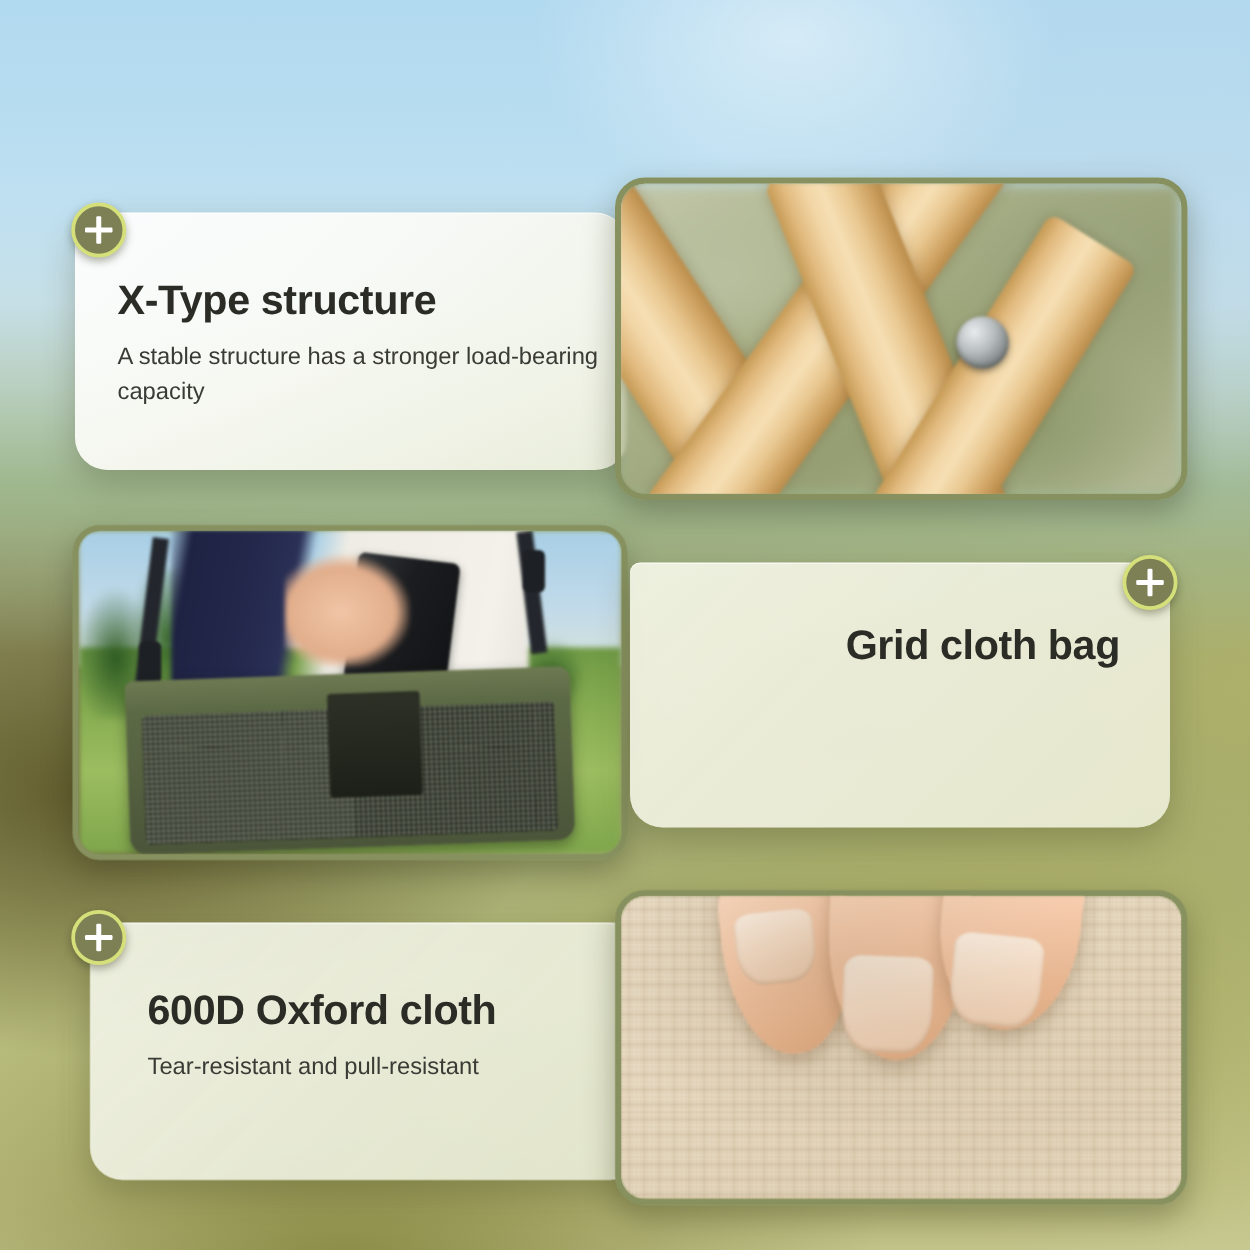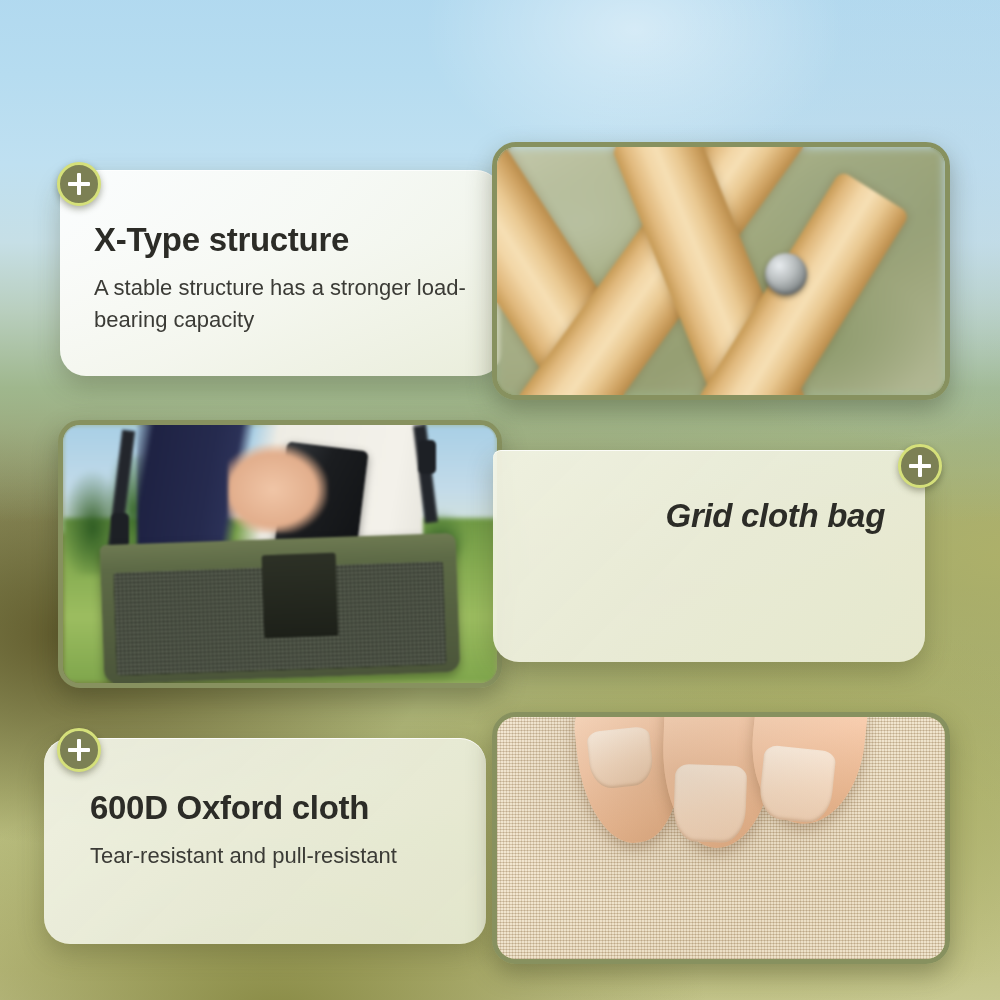--- a/index.html
+++ b/index.html
@@ -71,43 +71,42 @@
     box-shadow:inset 0 1px 0 rgba(255,255,255,.8);
     pointer-events:none;
   }
   .card .inner { position:relative; z-index:2; }
 
   .card-title {
     font-size:33px; font-weight:700; color:#2c2c27;
     letter-spacing:-.3px; line-height:1.1;
   }
   .card-body {
-    font-size:22px; font-weight:400; color:#3b3b36;
+    font-size:19px; font-weight:400; color:#3b3b36;
     line-height:1.44; margin-top:14px;
   }
 
   
   #card1 { left:60px; top:170px; width:442px; height:206px; }
   #card1 .inner { padding:52px 0 0 34px; }
   
   #card2 {
-    left:493px; top:450px; width:432px; height:212px;
+    left:504px; top:450px; width:432px; height:212px;
     border-radius:8px 26px 26px 26px;
     background:linear-gradient(135deg,
         rgba(245,246,231,.92) 0%,
         rgba(240,241,224,.90) 50%,
         rgba(236,238,216,.90) 100%);
     text-align:right;
-    font-style:italic;
   }
   #card2::after{ border-radius:8px 26px 26px 26px; }
   #card2 .inner { padding:48px 40px 0 0; }
   
   #card3 {
-    left:44px; top:738px; width:442px; height:206px;
+    left:72px; top:738px; width:442px; height:206px;
     background:linear-gradient(135deg,
         rgba(243,245,232,.93) 0%,
         rgba(238,240,224,.91) 50%,
         rgba(233,236,214,.90) 100%);
   }
   #card3 .inner { padding:52px 0 0 46px; }
 
   
   .badge {
     position:absolute; width:44px; height:44px; border-radius:50%;

